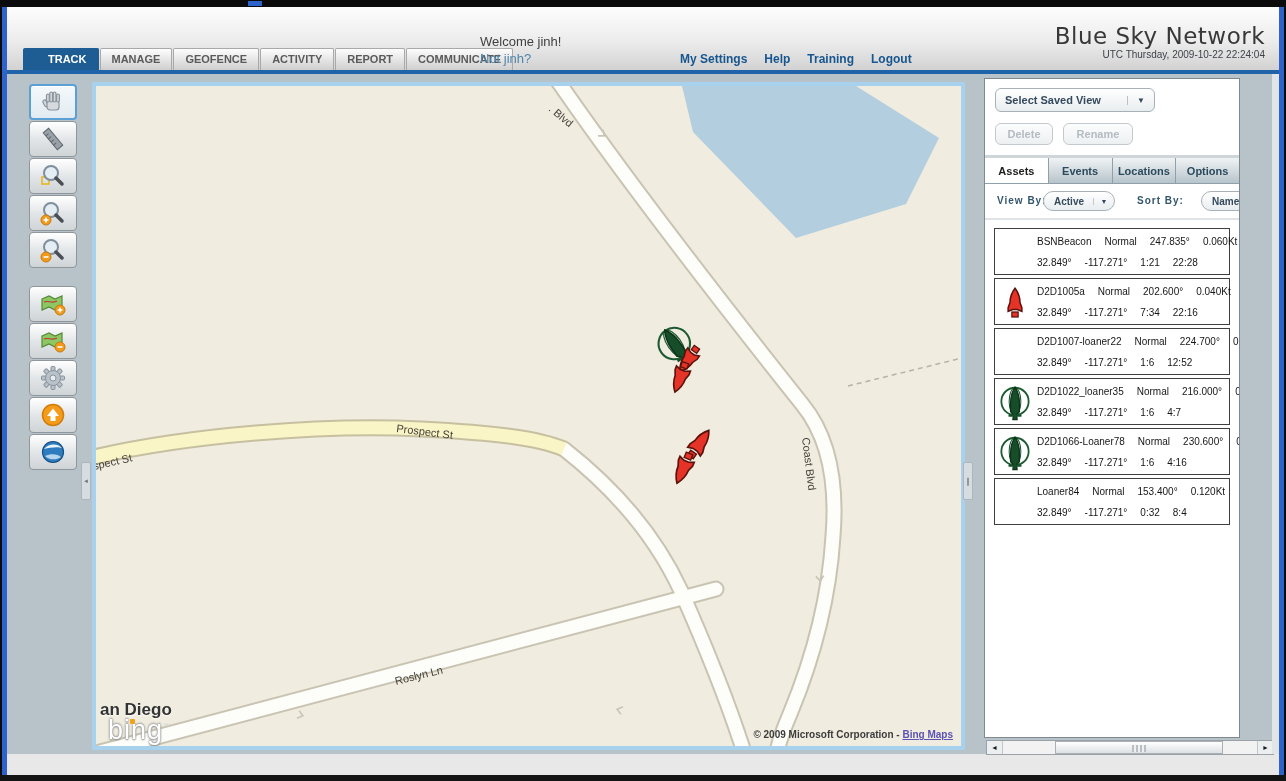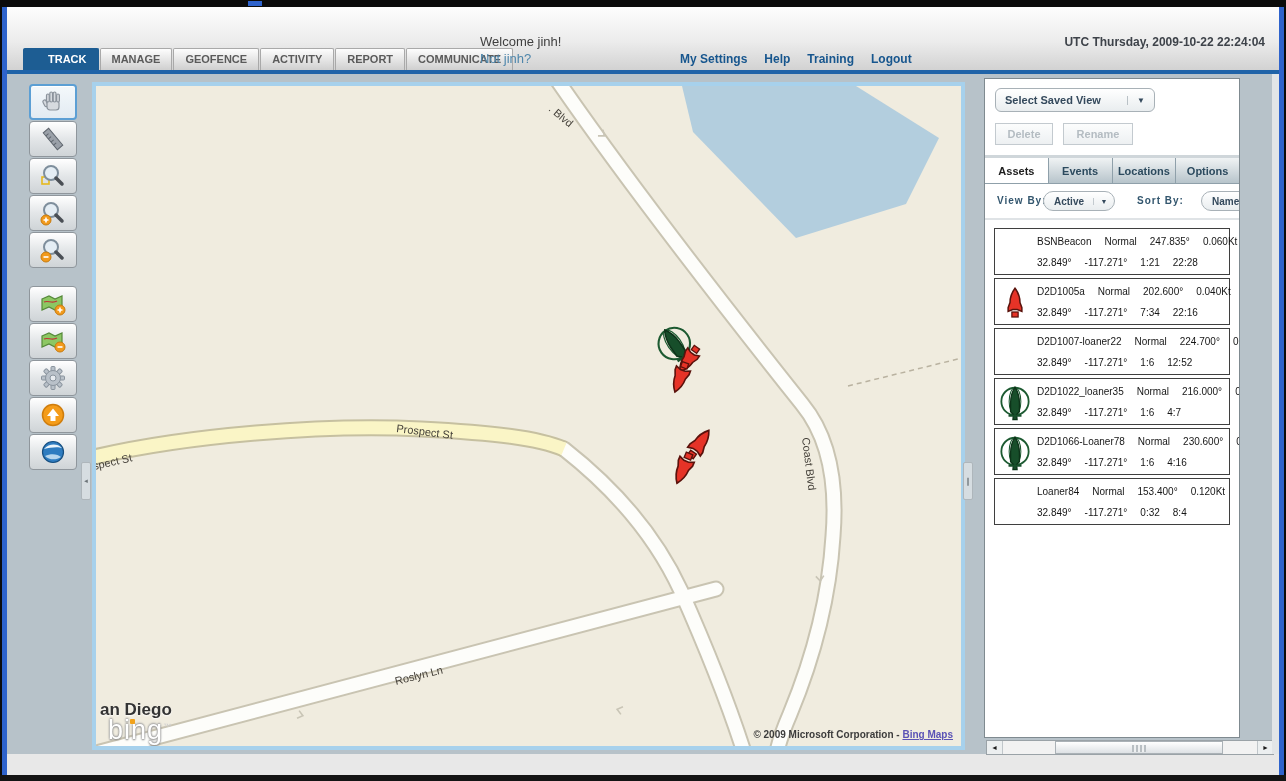--- a/index.html
+++ b/index.html
@@ -22,21 +22,21 @@
   .tab{height:21px;line-height:21px;padding:0 11px;font-size:11px;font-weight:bold;color:#5a5a5a;
        background:linear-gradient(#fdfdfd,#cfcfcf);border:1px solid #a9a9a9;border-bottom:none;
        border-radius:2px 2px 0 0;margin-right:1px;cursor:pointer;}
   .tab.active{background:#1d5d93;color:#ffffff;border-color:#1d5d93;padding-left:24px;}
   #welcome{left:473px;top:26px;font-size:13px;color:#3f3f3f;line-height:17px;}
   #not-user{color:#4e86ab;cursor:pointer;}
   #header-links{left:673px;top:45px;display:flex;gap:17px;font-size:12px;font-weight:bold;color:#17568e;}
   #header-links span{cursor:pointer;text-align:center;}
   #brand-box{right:14px;top:16px;text-align:right;}
   #brand{font-family:"DejaVu Sans",sans-serif;font-size:23px;color:#383838;letter-spacing:0.5px;}
-  #utc{font-size:12px;font-weight:bold;color:#3e434a;margin-top:12px;}
+  #utc{font-size:10px;font-weight:normal;color:#3e434a;margin-top:0;}
   #blue-line{left:0;top:63px;width:1272px;height:4px;background:#1f63a8;}
 
   
   #main{left:0;top:67px;width:1265px;height:680px;background:#b7c2c9;}
   #right-gutter{left:1265px;top:67px;width:7px;height:680px;background:#e2e5e7;}
 
   
   #toolbar{left:22px;top:10px;width:50px;}
   .tool-btn{width:48px;height:36px;margin-bottom:1px;border:1px solid #8f969c;border-radius:4px;
             background:linear-gradient(#ffffff,#e3e6e8 50%,#cfd4d7);box-shadow:inset 0 1px #fff;
@@ -63,21 +63,21 @@
   #map-copyright a{color:#5a52b5;text-decoration:underline;cursor:pointer;}
 
   
   #right-panel{left:977px;top:4px;width:256px;height:660px;background:#ffffff;border:1px solid #7f8a90;
                box-sizing:border-box;overflow:hidden;}
   #saved-view{position:relative;height:76px;border-bottom:3px solid #cfd6da;}
   #select-view-btn{position:absolute;left:10px;top:9px;height:24px;width:160px;border:1px solid #a8b1b7;border-radius:6px;
       background:linear-gradient(#ffffff,#e9edef);display:flex;align-items:center;cursor:pointer;box-sizing:border-box;}
   #select-view-btn .lbl{flex:1;padding-left:9px;font-size:11px;font-weight:bold;color:#34495c;}
   #select-view-btn .arrow{width:26px;border-left:1px solid #b9c1c6;text-align:center;font-size:8px;color:#34495c;}
-  .small-btn{position:absolute;top:44px;height:22px;border:1px solid #c3cacf;border-radius:0;
+  .small-btn{position:absolute;top:44px;height:22px;border:1px solid #c3cacf;border-radius:6px;
       background:linear-gradient(#fcfdfd,#edf0f2);font-size:11px;font-weight:bold;color:#b4bcc2;
       display:flex;align-items:center;justify-content:center;cursor:default;box-sizing:border-box;}
   #delete-btn{left:10px;width:58px;}
   #rename-btn{left:78px;width:70px;}
 
   #panel-tabs{display:flex;height:25px;background:linear-gradient(#d7dfe3,#9fb0ba);border-bottom:1px solid #8fa0aa;}
   .ptab{flex:1;display:flex;align-items:center;justify-content:center;font-size:11px;font-weight:bold;color:#2c4a5e;
         background:linear-gradient(#f0f3f4,#b7c4cb);border-right:1px solid #8fa0aa;cursor:pointer;}
   .ptab:last-child{border-right:none;}
   .ptab.active{background:#ffffff;color:#1d1d1d;}
@@ -155,20 +155,21 @@
       <div>Welcome jinh!</div>
       <div id="not-user">Not jinh?</div>
     </div>
     <div id="header-links" class="abs">
       <span>My Settings</span>
       <span>Help</span>
       <span>Training</span>
       <span>Logout</span>
     </div>
     <div id="brand-box" class="abs">
+      <div id="brand">Blue Sky Network</div>
       <div id="utc">UTC Thursday, 2009-10-22 22:24:04</div>
     </div>
   </div>
   <div id="blue-line" class="abs"></div>
 
   <div id="main" class="abs">
 
     <div id="toolbar" class="abs">
       <div class="tool-btn selected">
         <svg width="30" height="30" viewBox="-15 -15 30 30">

